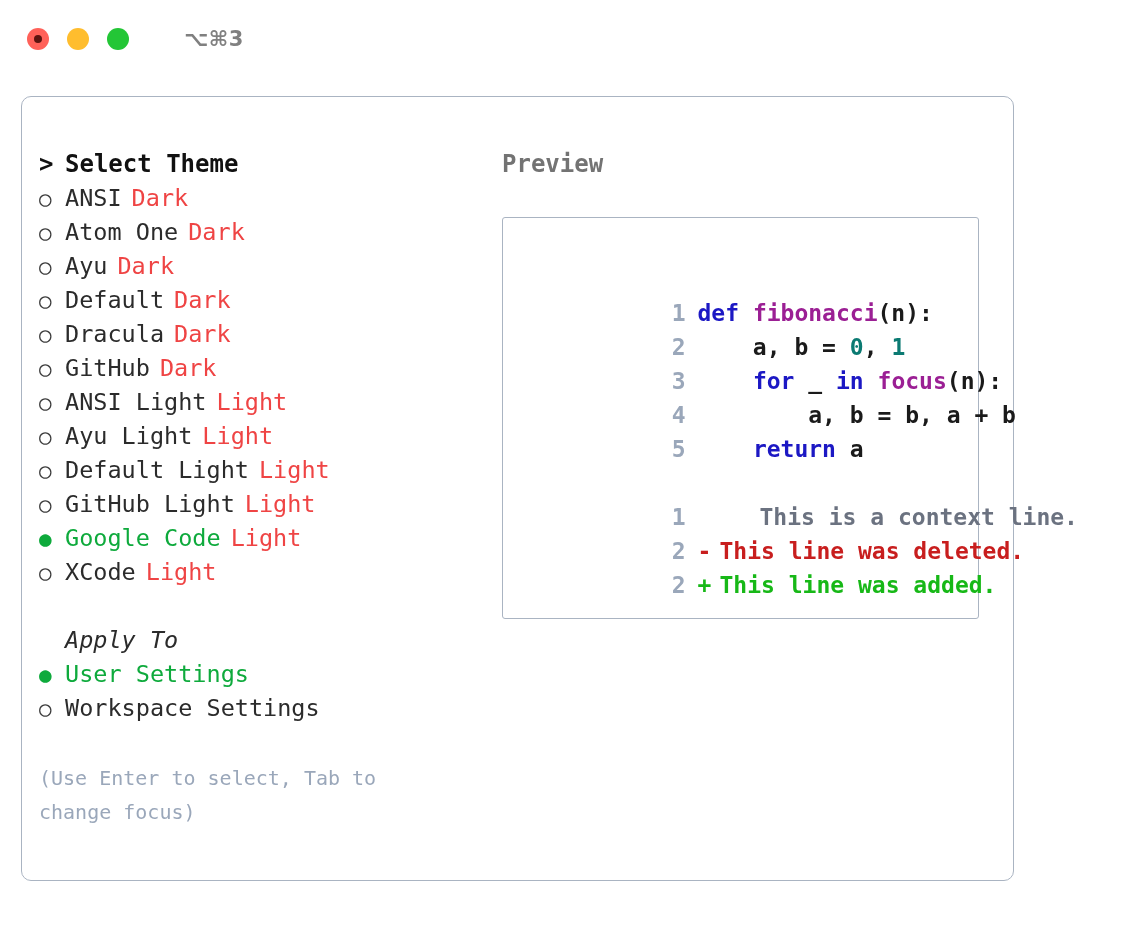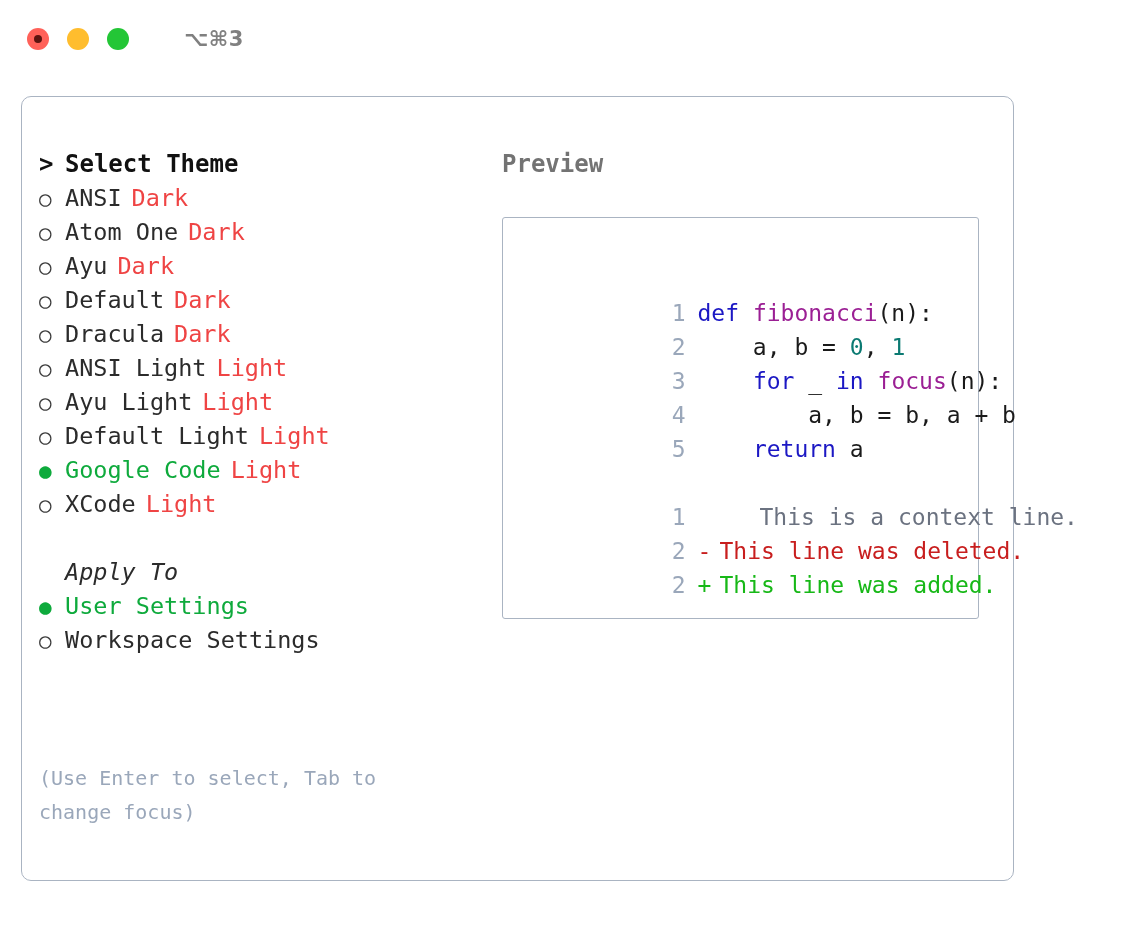--- a/index.html
+++ b/index.html
@@ -155,20 +155,21 @@
   }
   #preview-box {
     margin-top: 36px;
     width: 477px;
     height: 402px;
     border: 1.6px solid #aab4c2;
     border-radius: 3px;
     box-sizing: border-box;
     background: #ffffff;
     padding: 44px 0 0 18px;
+    font-weight: bold;
   }
   .code-line {
     height: 34px;
     line-height: 34px;
     font-size: 23px;
     white-space: pre;
   }
   .ln {
     display: inline-block;
     width: 26px;
@@ -224,33 +225,39 @@
       </div>
 
       <div class="row">
         <span class="marker">○</span><span class="label">Default</span><span class="tag">Dark</span>
       </div>
 
       <div class="row">
         <span class="marker">○</span><span class="label">Dracula</span><span class="tag">Dark</span>
       </div>
 
+      <div class="row">
+        <span class="marker">○</span><span class="label">GitHub</span><span class="tag">Dark</span>
+      </div>
 
       <div class="row">
         <span class="marker">○</span><span class="label">ANSI Light</span><span class="tag">Light</span>
       </div>
 
       <div class="row">
         <span class="marker">○</span><span class="label">Ayu Light</span><span class="tag">Light</span>
       </div>
 
       <div class="row">
         <span class="marker">○</span><span class="label">Default Light</span><span class="tag">Light</span>
       </div>
 
+      <div class="row">
+        <span class="marker">○</span><span class="label">GitHub Light</span><span class="tag">Light</span>
+      </div>
 
       <div class="row">
         <span class="marker selected">●</span><span class="label active">Google Code</span><span class="tag">Light</span>
       </div>
 
       <div class="row">
         <span class="marker">○</span><span class="label">XCode</span><span class="tag">Light</span>
       </div>
 
       <div class="spacer"></div>

